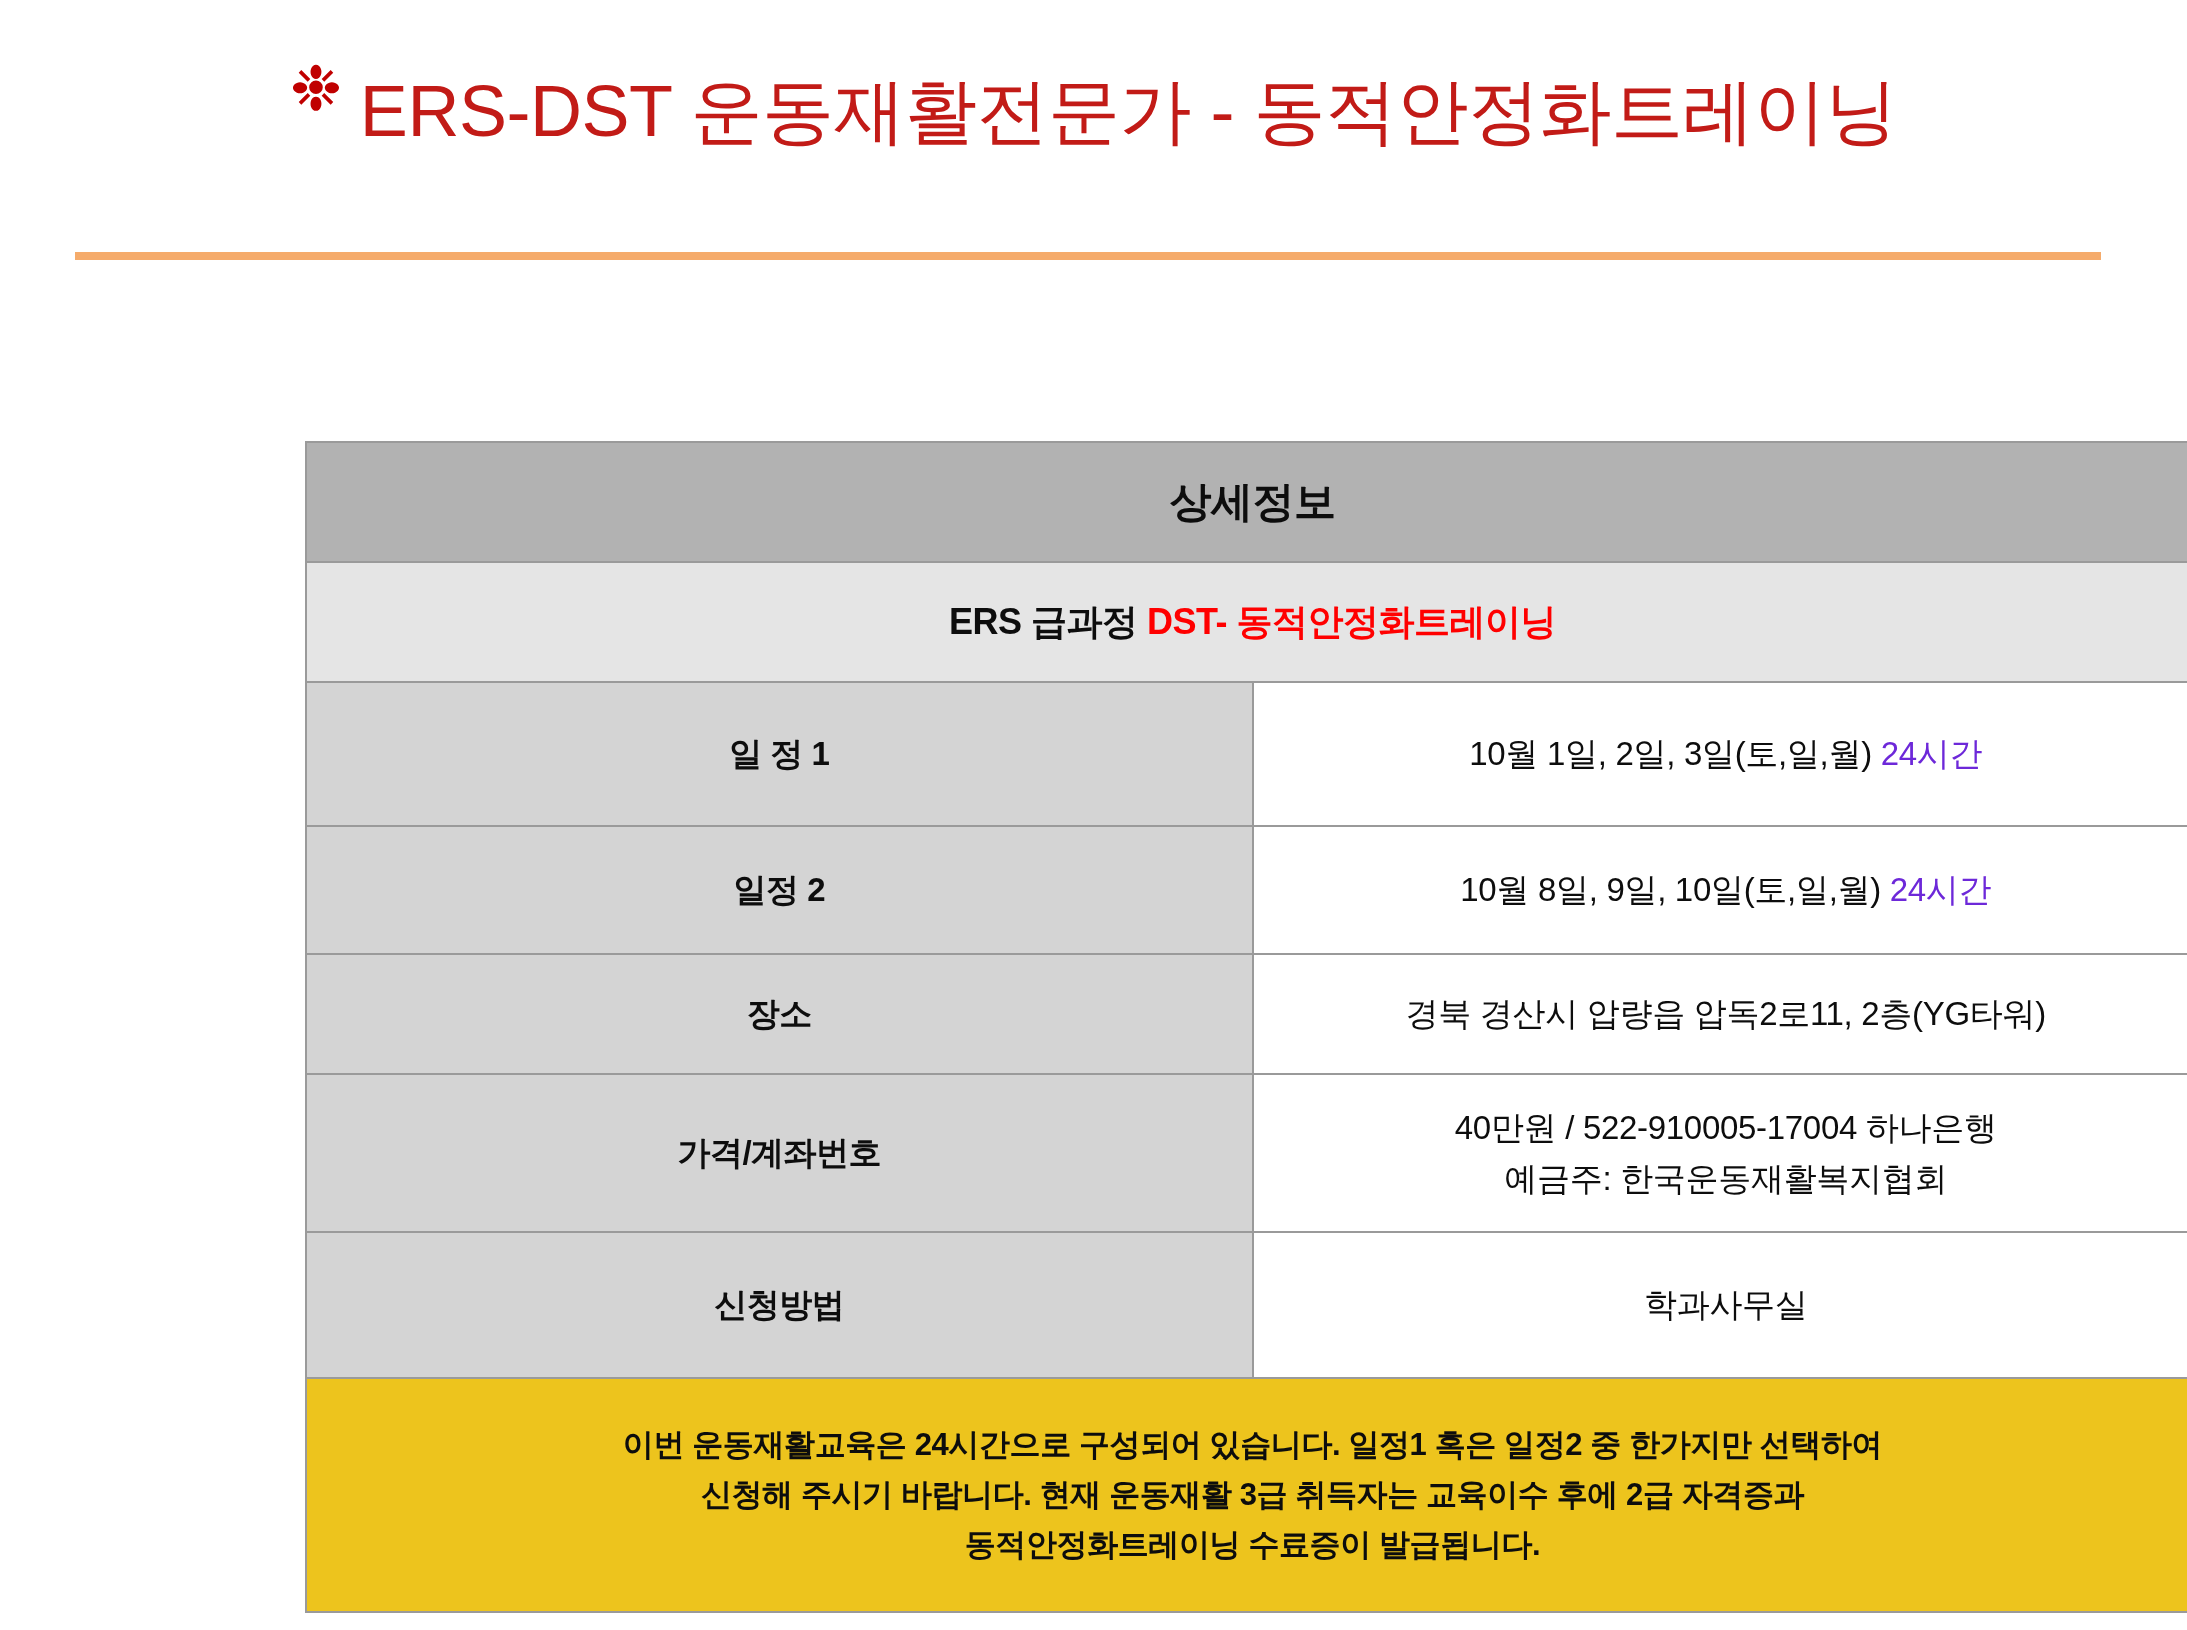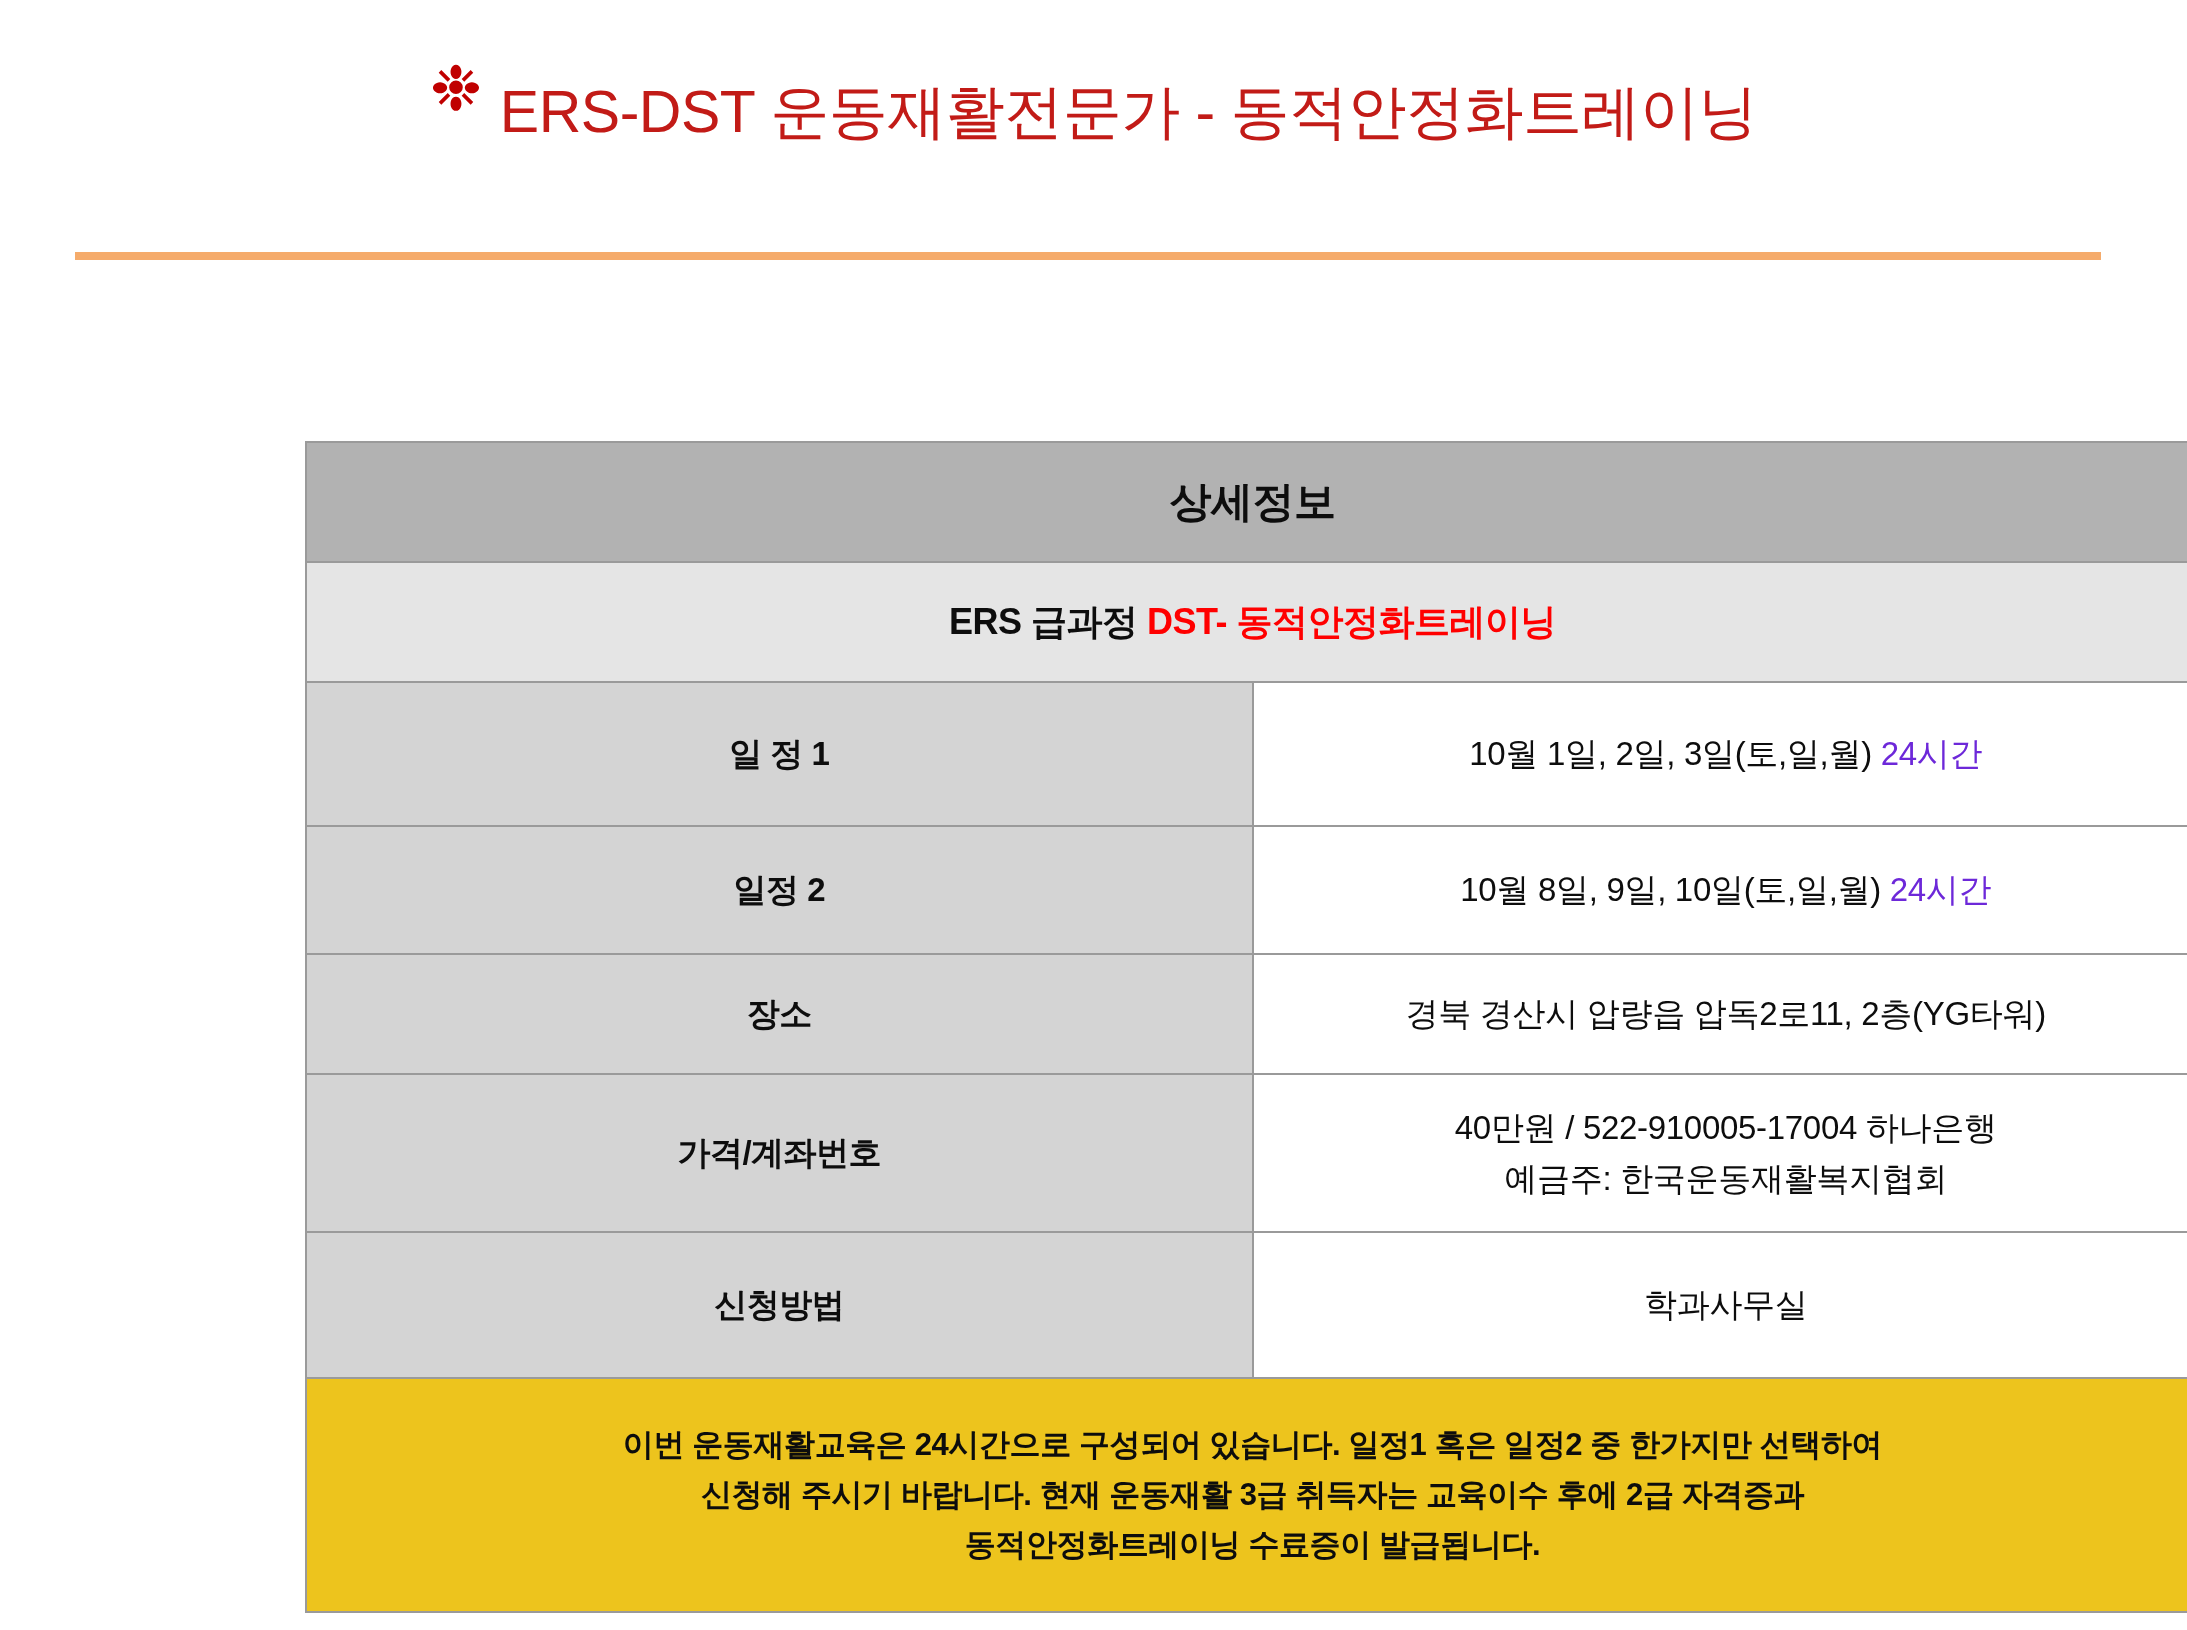--- a/index.html
+++ b/index.html
@@ -30,21 +30,21 @@
     color: #c00000;
     font-size: 62px;
     line-height: 1;
     vertical-align: 0.10em;
     margin-right: 18px;
     font-family: "DejaVu Sans", sans-serif;
   }
   .title-text {
     display: inline-block;
     color: #c21b17;
-    font-size: 59px;
+    font-size: 72px;
     line-height: 1.1;
     font-weight: 400;
     letter-spacing: -0.5px;
     vertical-align: middle;
   }
 
   .title-rule {
     position: absolute;
     left: 75px;
     top: 252px;

